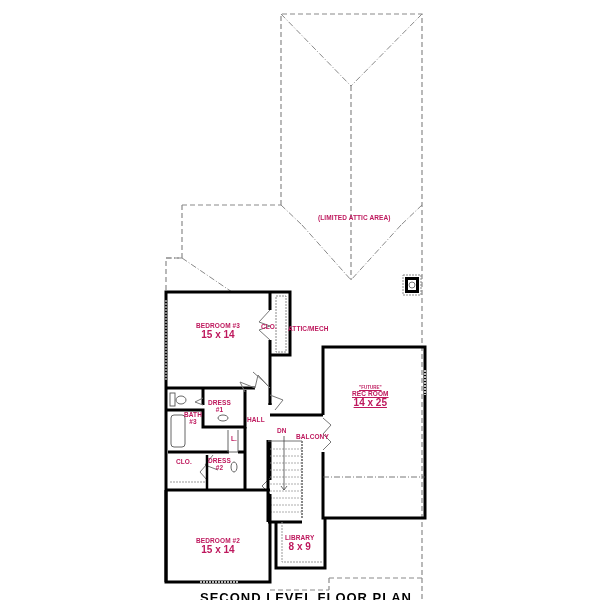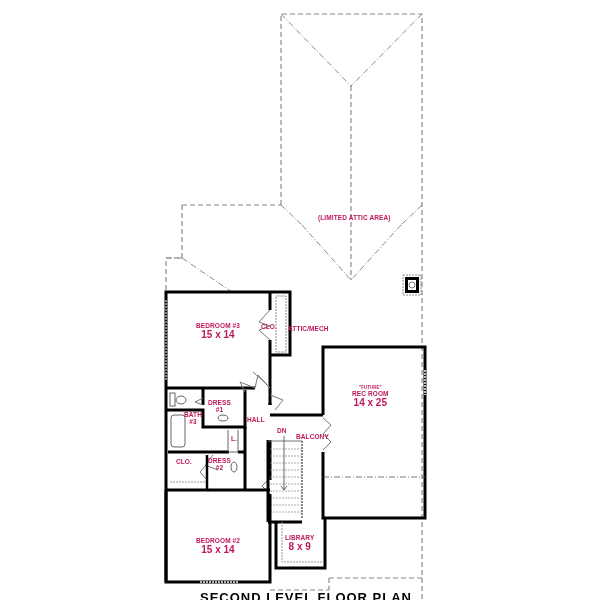--- a/index.html
+++ b/index.html
@@ -197,21 +197,21 @@
 </div>
 
 <div class="lbl" style="left:277px;top:428px;">
   <span class="sm">DN</span>
 </div>
 
 <div class="lbl" style="left:296px;top:434px;">
   <span class="sm">BALCONY</span>
 </div>
 
-<div class="lbl" style="left:352px;top:386px;">
+<div class="lbl" style="left:352px;top:386px;text-decoration:underline;">
   <span class="tiny">"FUTURE"</span>
   <span class="sm">REC ROOM</span>
   <span class="dim">14 x 25</span>
 </div>
 
 <div class="lbl" style="left:285px;top:535px;">
   <span class="sm">LIBRARY</span>
   <span class="dim">8 x 9</span>
 </div>
 

